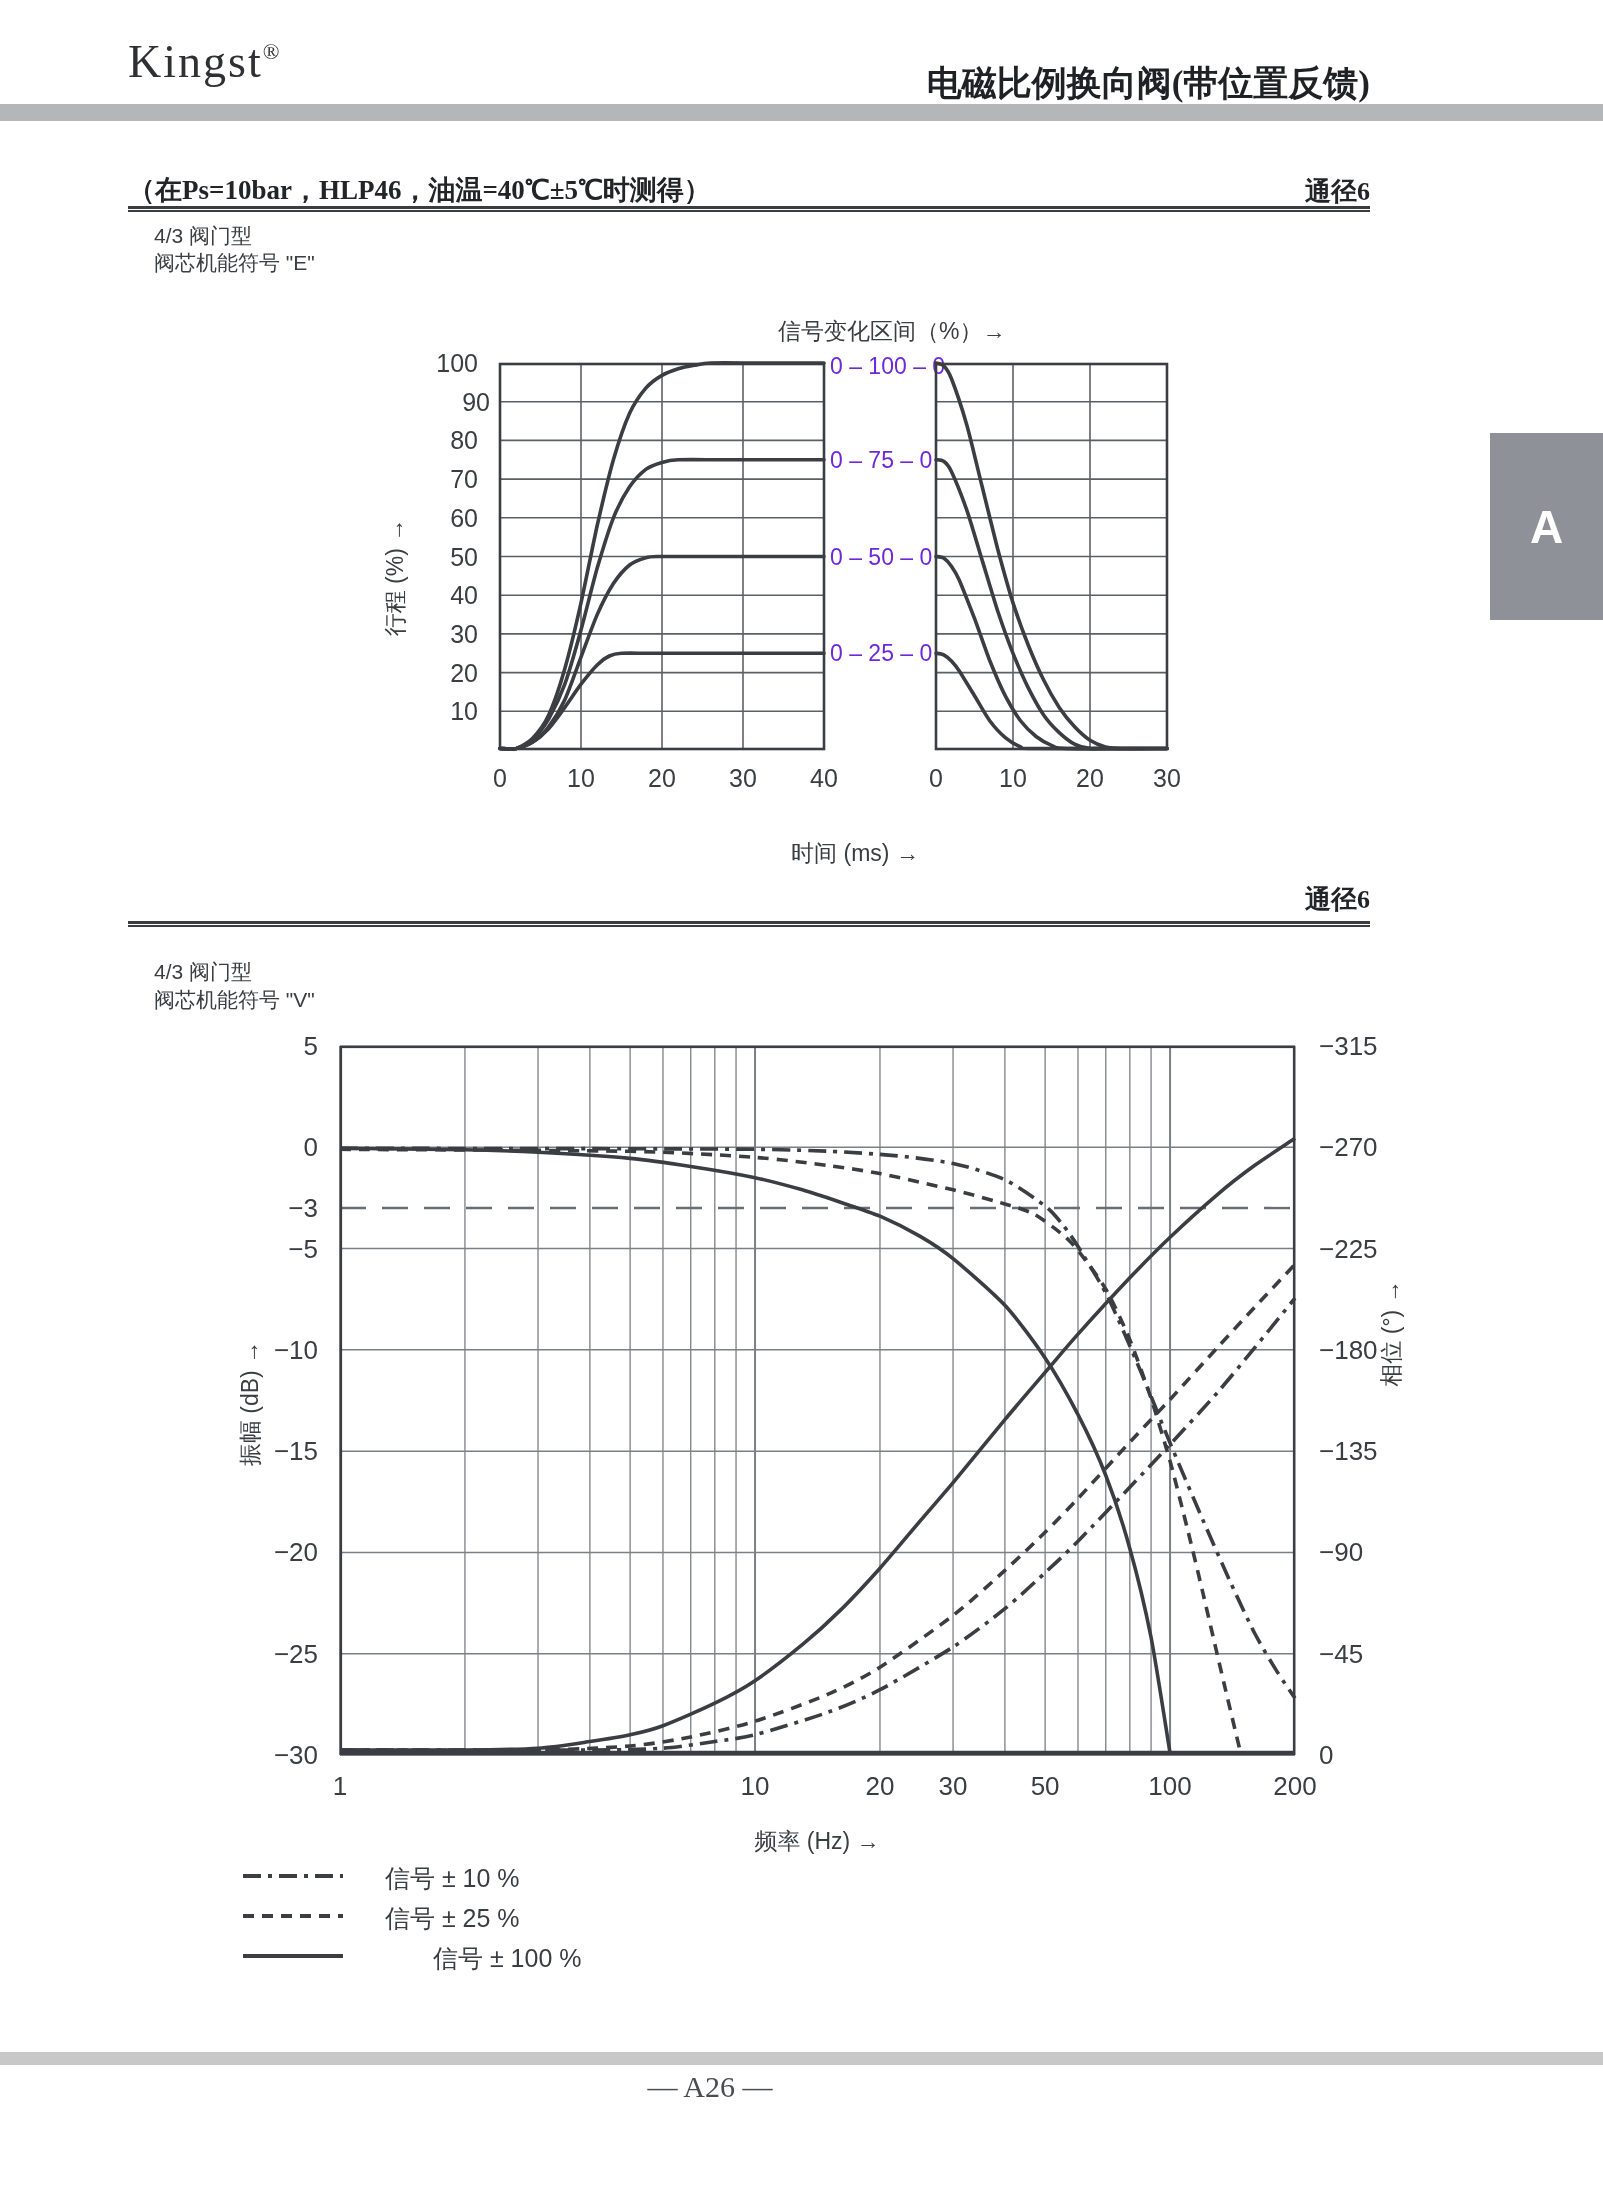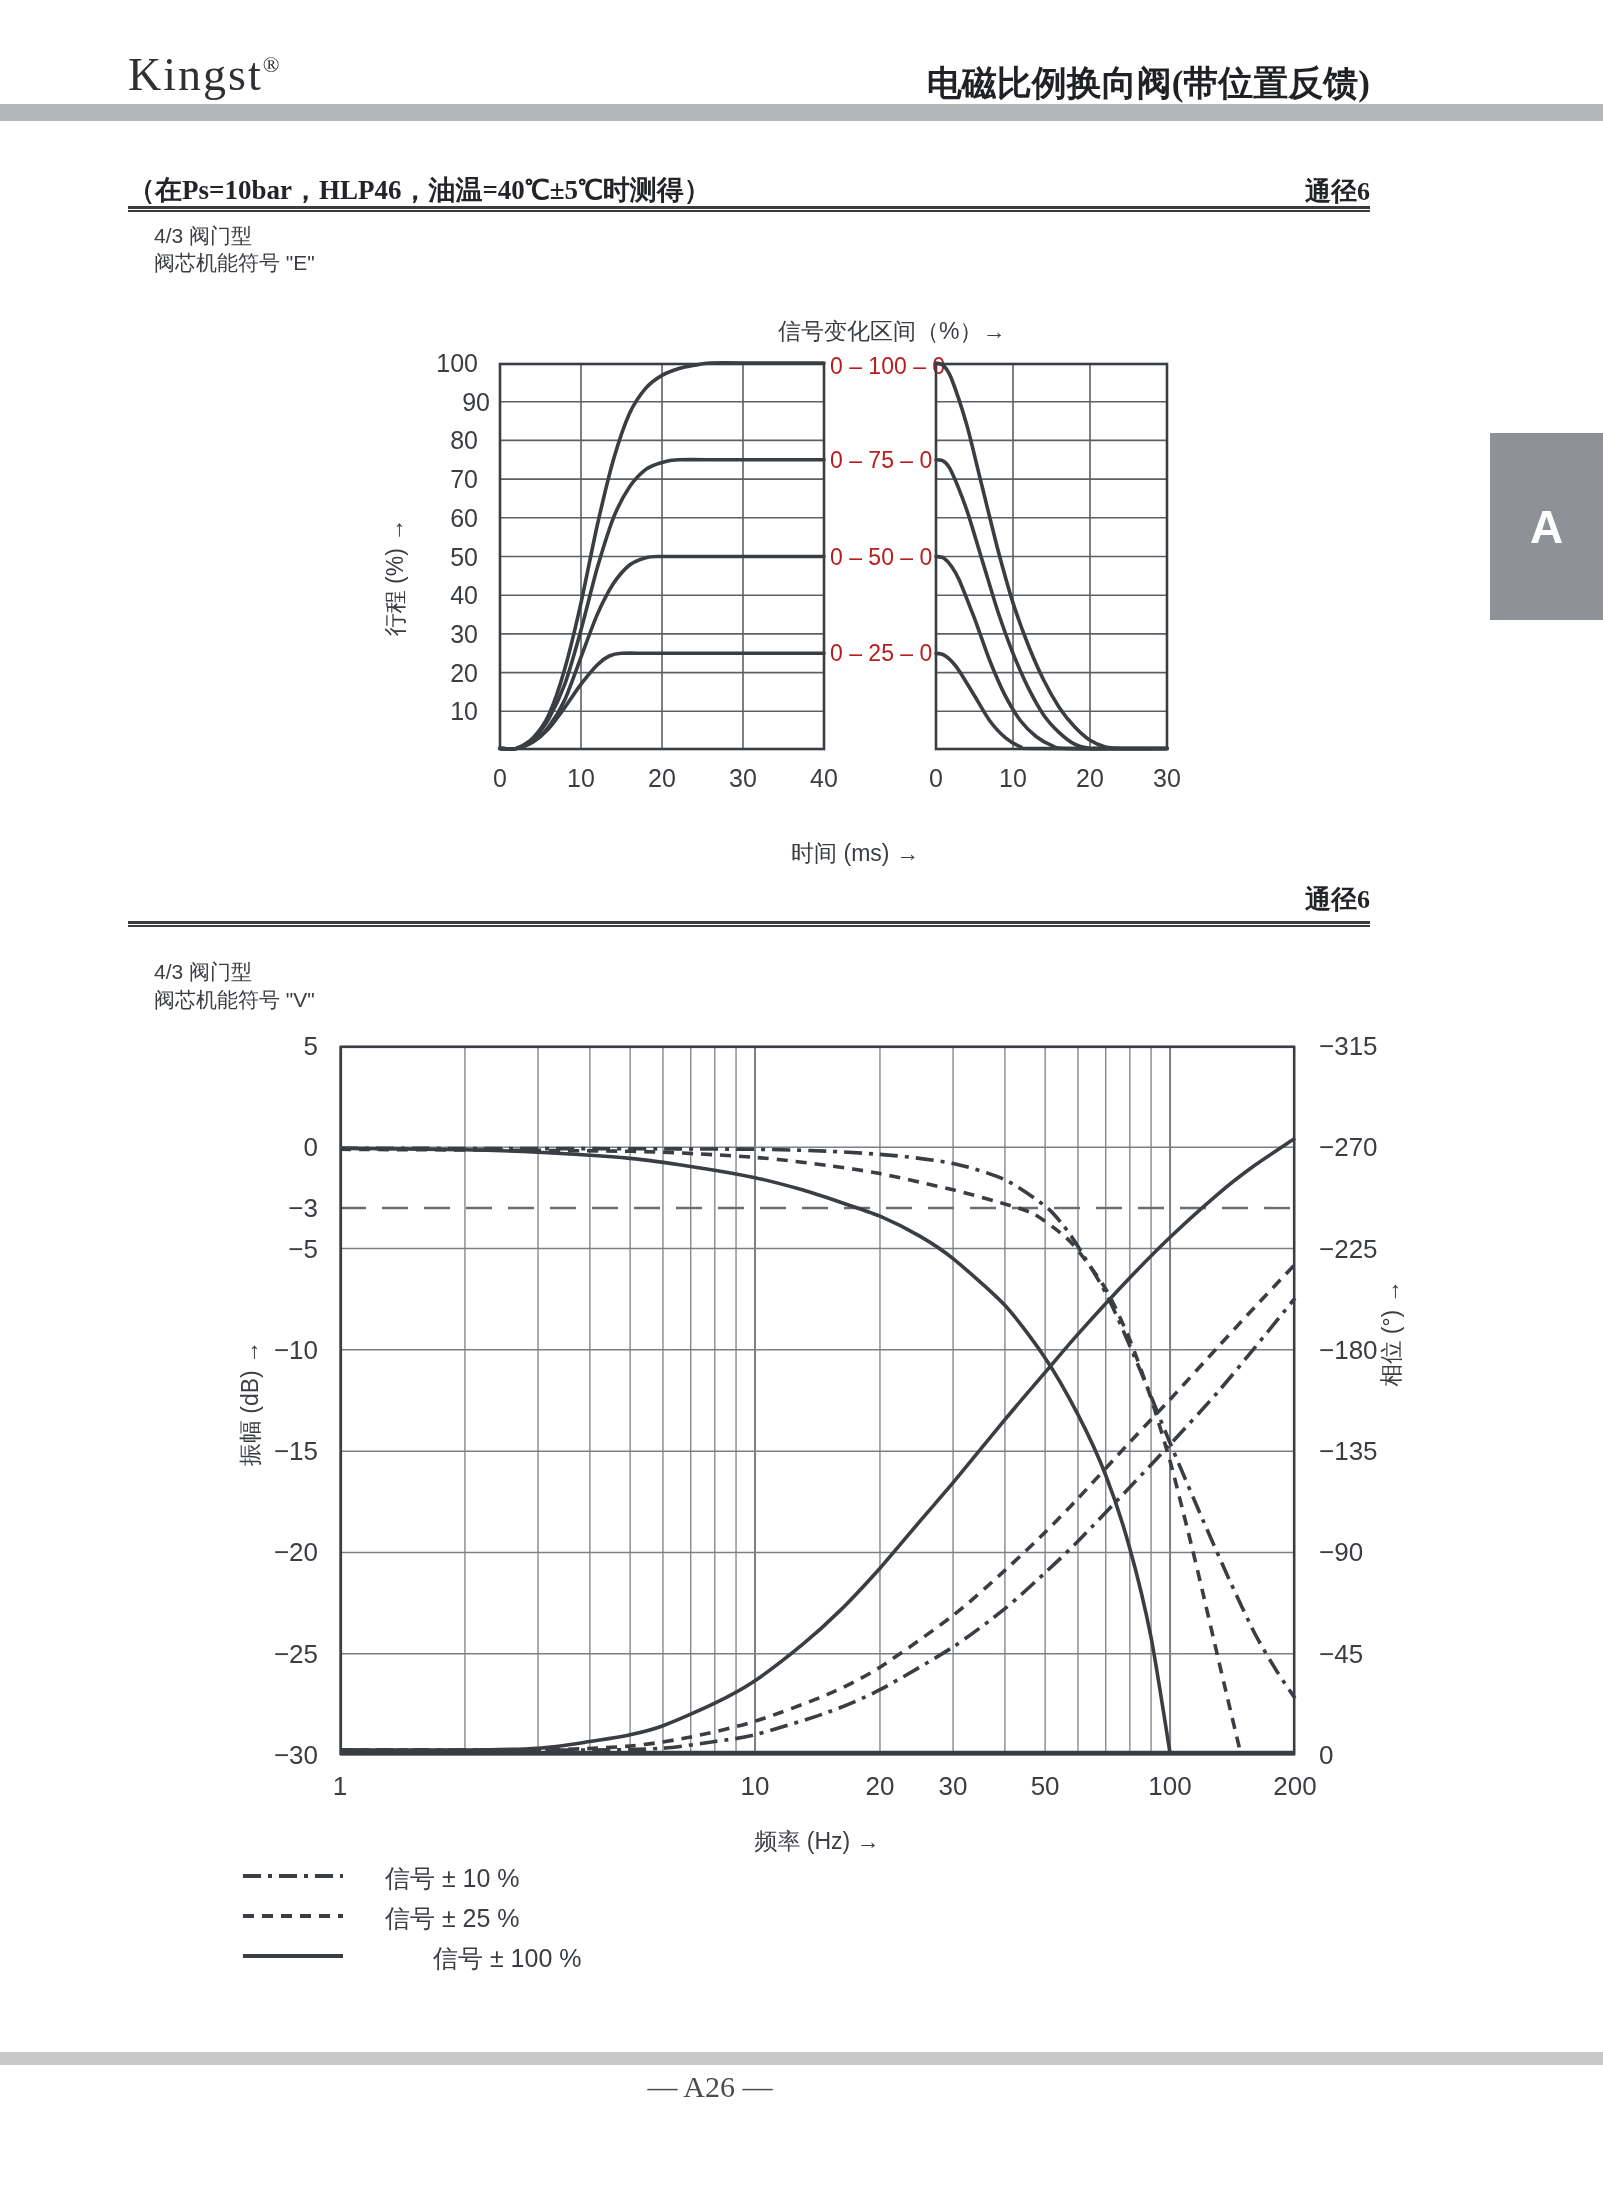--- a/index.html
+++ b/index.html
@@ -1,31 +1,31 @@
 <!DOCTYPE html>
 <html><head>
 <meta charset="utf-8">
 <style>
   html,body{margin:0;padding:0;background:#e8e8e8;}
   .page{position:relative;width:1603px;height:2185px;background:#ffffff;margin:0 auto;
         font-family:"Liberation Sans",sans-serif;color:#35383c;overflow:hidden;}
   .abs{position:absolute;}
   .serif{font-family:"Liberation Serif",serif;}
-  .brand{left:128px;top:48px;font-size:46px;letter-spacing:2px;color:#2e3033;}
+  .brand{left:128px;top:35px;font-size:46px;letter-spacing:2px;color:#2e3033;}
   .brand sup{font-size:22px;vertical-align:18px;}
   .hdr-title{right:233px;top:60px;font-size:35px;font-weight:bold;color:#1f2124;}
   .graybar{left:0;width:1603px;height:17px;background:#b4b6b8;}
   .sec-title{left:128px;font-size:27px;font-weight:bold;color:#222427;font-family:"Liberation Serif",serif;}
   .size-note{right:233px;font-size:26px;font-weight:bold;color:#222427;font-family:"Liberation Serif",serif;}
   .rule{left:128px;width:1242px;height:6px;border-top:3px solid #3a3c3f;border-bottom:2px solid #3a3c3f;box-sizing:border-box;background:transparent;}
   .note{left:136px;font-size:21px;color:#3a3d41;margin-left:18px;}
   .axis-title{font-size:23px;color:#3a3d41;white-space:nowrap;}
   .rot{transform:rotate(-90deg);transform-origin:center center;}
   .tick{position:absolute;font-size:25px;color:#3a3d41;white-space:nowrap;}
-  .midlab{position:absolute;font-size:23px;color:#b91c1c;white-space:nowrap;transform:translate(0,-50%);}
+  .midlab{position:absolute;font-size:23px;color:#6d28d9;white-space:nowrap;transform:translate(0,-50%);}
   .legend-label{font-size:25px;color:#3a3d41;white-space:nowrap;}
   .footer-bar{left:0;width:1603px;height:13px;background:#c8c8c8;}
   .footer-page{left:0;width:1420px;text-align:center;font-size:30px;color:#4a4d50;font-family:"Liberation Serif",serif;}
   .a-tab{left:1490px;top:433px;width:113px;height:187px;background:#8e9198;display:flex;align-items:center;justify-content:center;}
   .a-tab span{color:#ffffff;font-size:46px;font-weight:bold;}
   svg{position:absolute;overflow:visible;}
 </style>
 </head>
 <body>
 

